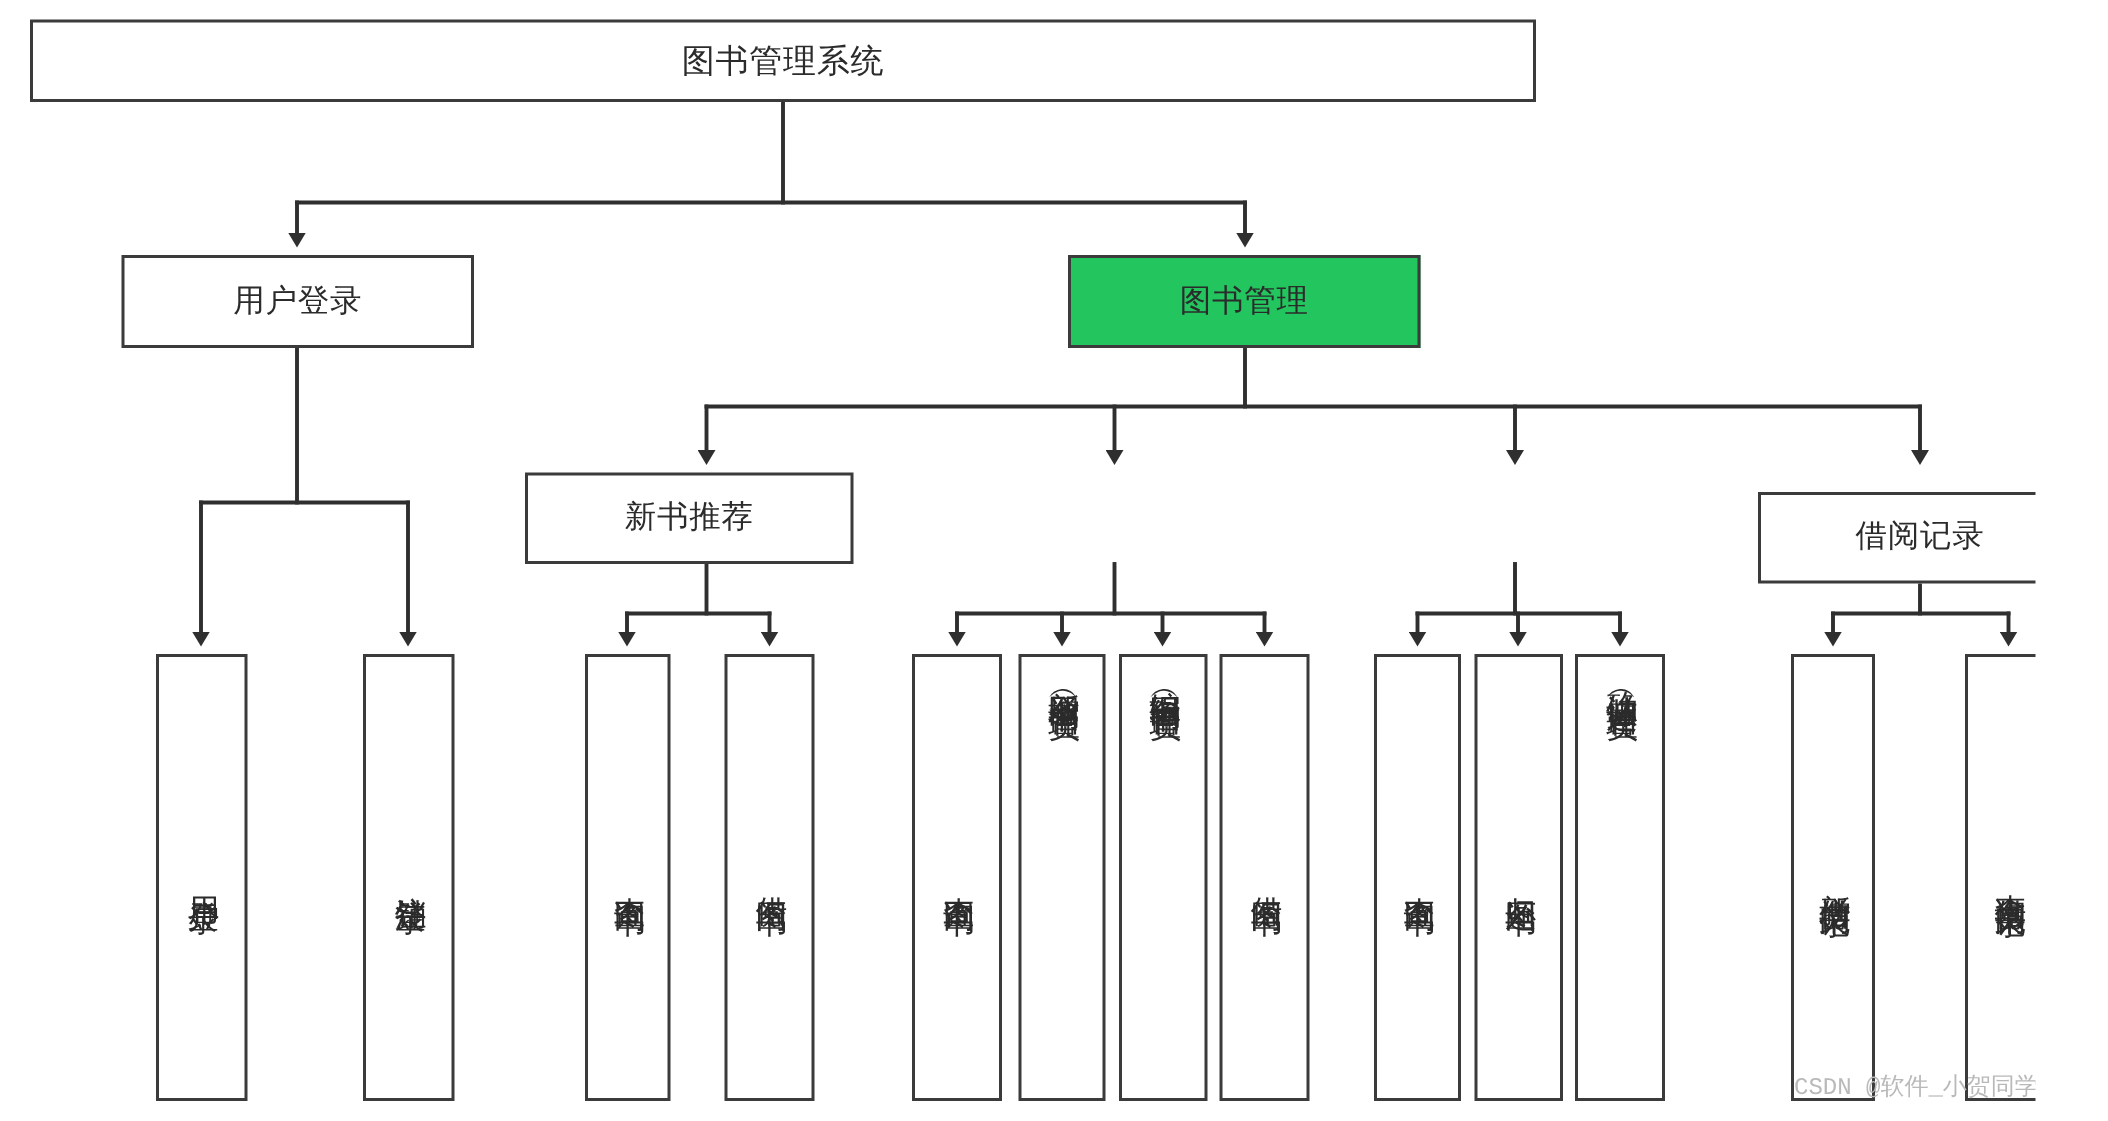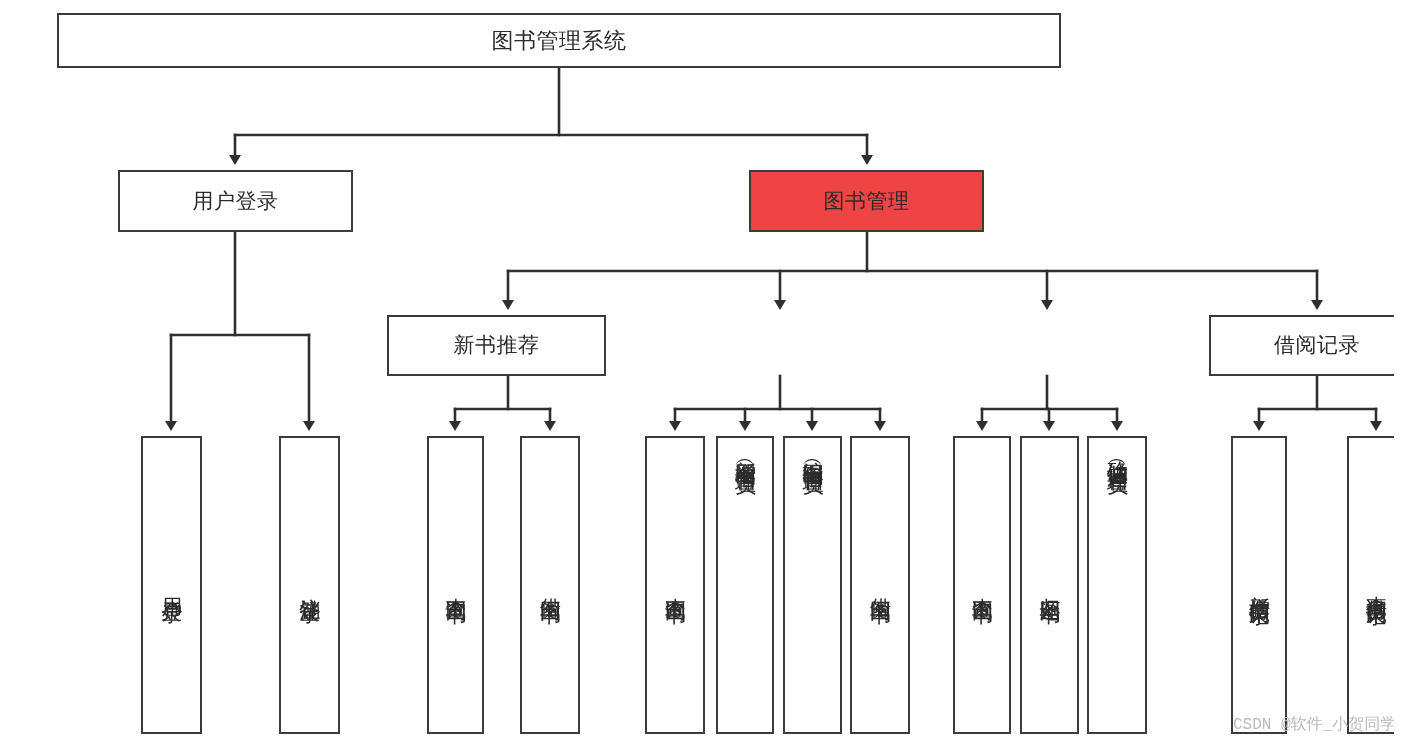--- a/index.html
+++ b/index.html
@@ -9,21 +9,20 @@
   }
   body {
     font-family: "Liberation Sans", "DejaVu Sans", sans-serif;
   }
   #canvas {
     position: relative;
     width: 1357px;
     height: 747px;
     background: #ffffff;
     overflow: hidden;
-    margin-left: 37px;
   }
   svg.wires {
     position: absolute;
     left: 0;
     top: 0;
     width: 1405px;
     height: 747px;
     pointer-events: none;
   }
   .node {
@@ -132,28 +131,28 @@
     </g>
   </svg>
 
   <div class="node horiz root" style="left: 20px; top: 13px; width: 1004px; height: 55px; border-color: rgb(59, 59, 59); color: rgb(43, 43, 43); background: rgb(255, 255, 255);">
     <span class="label">图书管理系统</span>
   </div>
 
   <div class="node horiz" style="left: 81px; top: 170px; width: 235px; height: 62px; border-color: rgb(59, 59, 59); color: rgb(43, 43, 43); background: rgb(255, 255, 255);">
     <span class="label">用户登录</span>
   </div>
-  <div class="node horiz" style="left: 712px; top: 170px; width: 235px; height: 62px; border-color: rgb(59, 59, 59); color: rgb(43, 43, 43); background: #ef4444;">
+  <div class="node horiz" style="left: 712px; top: 170px; width: 235px; height: 62px; border-color: rgb(59, 59, 59); color: rgb(43, 43, 43); background: #22c55e;">
     <span class="label">图书管理</span>
   </div>
 
   <div class="node horiz" style="left: 350px; top: 315px; width: 219px; height: 61px; border-color: rgb(59, 59, 59); color: rgb(43, 43, 43); background: rgb(255, 255, 255);">
     <span class="label">新书推荐</span>
   </div>
-  <div class="node horiz" style="left: 1172px; top: 315px; width: 216px; height: 61px; border-color: rgb(59, 59, 59); color: rgb(43, 43, 43); background: rgb(255, 255, 255);">
+  <div class="node horiz" style="left: 1172px; top: 328px; width: 216px; height: 61px; border-color: rgb(59, 59, 59); color: rgb(43, 43, 43); background: rgb(255, 255, 255);">
     <span class="label">借阅记录</span>
   </div>
 
   <div class="node vert mid" style="left: 104px; top: 436px; width: 61px; height: 298px; border-color: rgb(59, 59, 59); color: rgb(43, 43, 43); background: rgb(255, 255, 255);">
     <span class="label">用户登录</span>
   </div>
   <div class="node vert mid" style="left: 242px; top: 436px; width: 61px; height: 298px; border-color: rgb(59, 59, 59); color: rgb(43, 43, 43); background: rgb(255, 255, 255);">
     <span class="label">注销登录</span>
   </div>
   <div class="node vert mid" style="left: 390px; top: 436px; width: 57px; height: 298px; border-color: rgb(59, 59, 59); color: rgb(43, 43, 43); background: rgb(255, 255, 255);">

